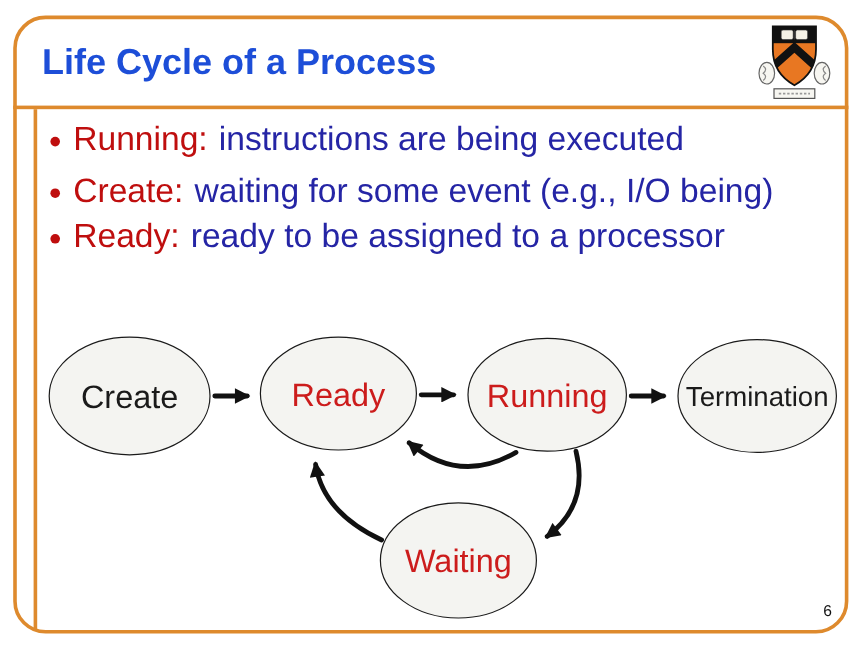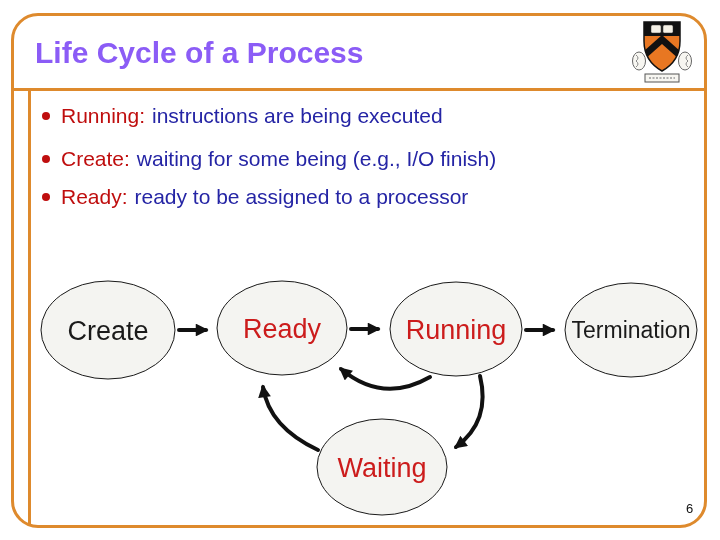--- a/index.html
+++ b/index.html
@@ -15,24 +15,24 @@
   .title-divider {
     position:absolute; left:11px; top:88px; width:696px; height:3px;
     background:#de8a2d;
   }
   .body-left-line {
     position:absolute; left:28px; top:91px; width:3px; height:434px;
     background:#de8a2d;
   }
   .slide-title {
     position:absolute; left:35px; top:36px; width:560px;
-    font-size:30px; font-weight:bold; color:#8b5cf6; letter-spacing:0px;
+    font-size:30px; font-weight:bold; color:#1d4ed8; letter-spacing:0px;
   }
   .logo { position:absolute; left:620px; top:18px; }
-  .bullet-row { position:absolute; left:42px; font-size:21px; line-height:25px; white-space:nowrap; }
+  .bullet-row { position:absolute; left:42px; font-size:28px; line-height:25px; white-space:nowrap; }
   .bullet-row.r1 { top:103px; }
   .bullet-row.r2 { top:146px; }
   .bullet-row.r3 { top:184px; }
   .bullet-dot {
     display:inline-block; width:8px; height:8px; border-radius:50%;
     background:#bf0e0e; margin-right:11px; vertical-align:3px;
   }
   .bullet-label { color:#bf0e0e; }
   .bullet-text  { color:#2525a5; margin-left:0.33em; }
   .diagram { position:absolute; left:0; top:0; }
@@ -88,21 +88,21 @@
     <g>
       <rect x="25" y="56" width="34" height="8" fill="#f7f6f1" stroke="#555" stroke-width="1"></rect>
       <line x1="29" y1="60" x2="55" y2="60" stroke="#999" stroke-width="1.5" stroke-dasharray="2,1.5"></line>
     </g>
   </svg>
 
   <div class="bullet-row r1">
     <span class="bullet-dot"></span><span class="bullet-label">Running:</span><span class="bullet-text">instructions are being executed</span>
   </div>
   <div class="bullet-row r2">
-    <span class="bullet-dot"></span><span class="bullet-label">Create:</span><span class="bullet-text">waiting for some being (e.g., I/O finish)</span>
+    <span class="bullet-dot"></span><span class="bullet-label">Create:</span><span class="bullet-text">waiting for some event (e.g., I/O being)</span>
   </div>
   <div class="bullet-row r3">
     <span class="bullet-dot"></span><span class="bullet-label">Ready:</span><span class="bullet-text">ready to be assigned to a processor</span>
   </div>
 
   <svg class="diagram" width="720" height="540" viewBox="0 0 720 540">
     <defs>
       <marker id="arrow" viewBox="0 0 10 10" refX="8" refY="5" markerWidth="3.4" markerHeight="3.2" orient="auto-start-reverse">
         <path d="M 0,0 L 10,5 L 0,10 z" fill="#111"></path>
       </marker>

